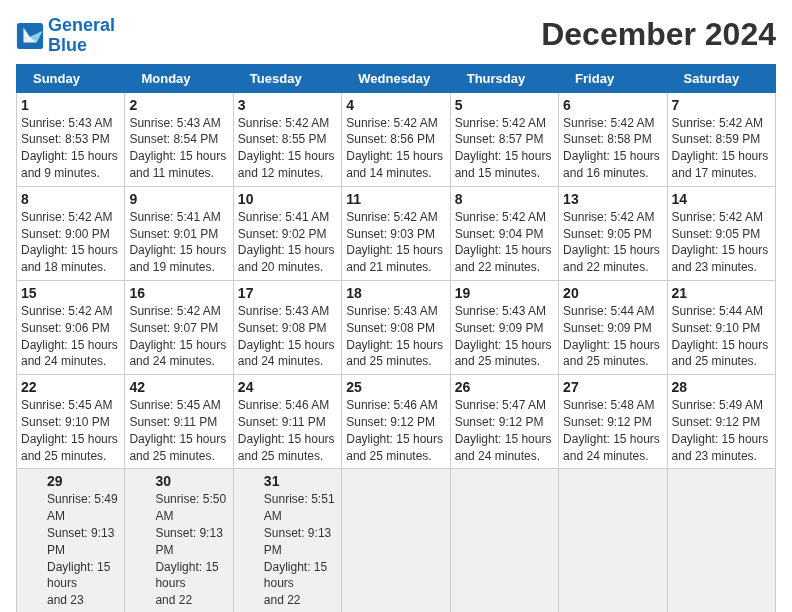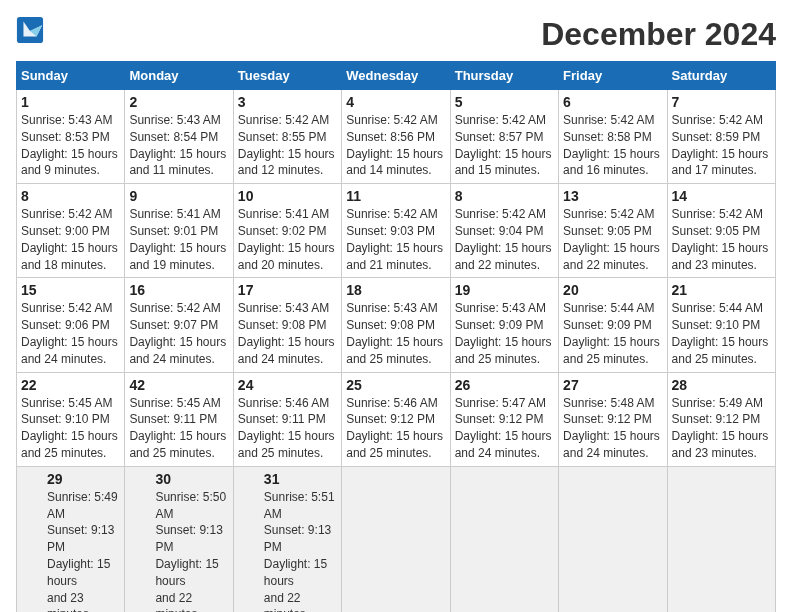--- a/index.html
+++ b/index.html
@@ -47,21 +47,21 @@
       color: #555;
     }
     table {
       width: 100%;
       border-collapse: collapse;
       font-size: 10.5px;
     }
     thead tr th {
       background: #1a6db5;
       color: #fff;
-      padding: 6px 4px;
+      padding: 6px 16px;
       text-align: left;
       font-size: 13px;
       font-weight: bold;
       border: 1px solid #1a6db5;
     }
     tbody tr td {
       border: 1px solid #ccc;
       vertical-align: top;
       padding: 4px;
       height: 88px;
@@ -91,20 +91,24 @@
 </head>
 <body>
 
 <div class="header-area">
   <div class="logo">
     <svg class="logo-icon" viewBox="0 0 30 30">
       <rect x="1" y="1" width="28" height="28" rx="3" fill="#1a6db5"></rect>
       <polygon points="8,22 22,22 28,10 15,16 8,6" fill="white" opacity="0.9"></polygon>
       <polygon points="15,16 22,22 28,10" fill="#87ceeb"></polygon>
     </svg>
+    <div class="logo-text">
+      <div><span>General</span></div>
+      <div><span style="color:#1a6db5">Blue</span></div>
+    </div>
   </div>
   <div class="title-area">
     <div class="month-title">December 2024</div>
   </div>
 </div>
 
 <table>
   <thead>
     <tr>
     <th>Sunday</th>

